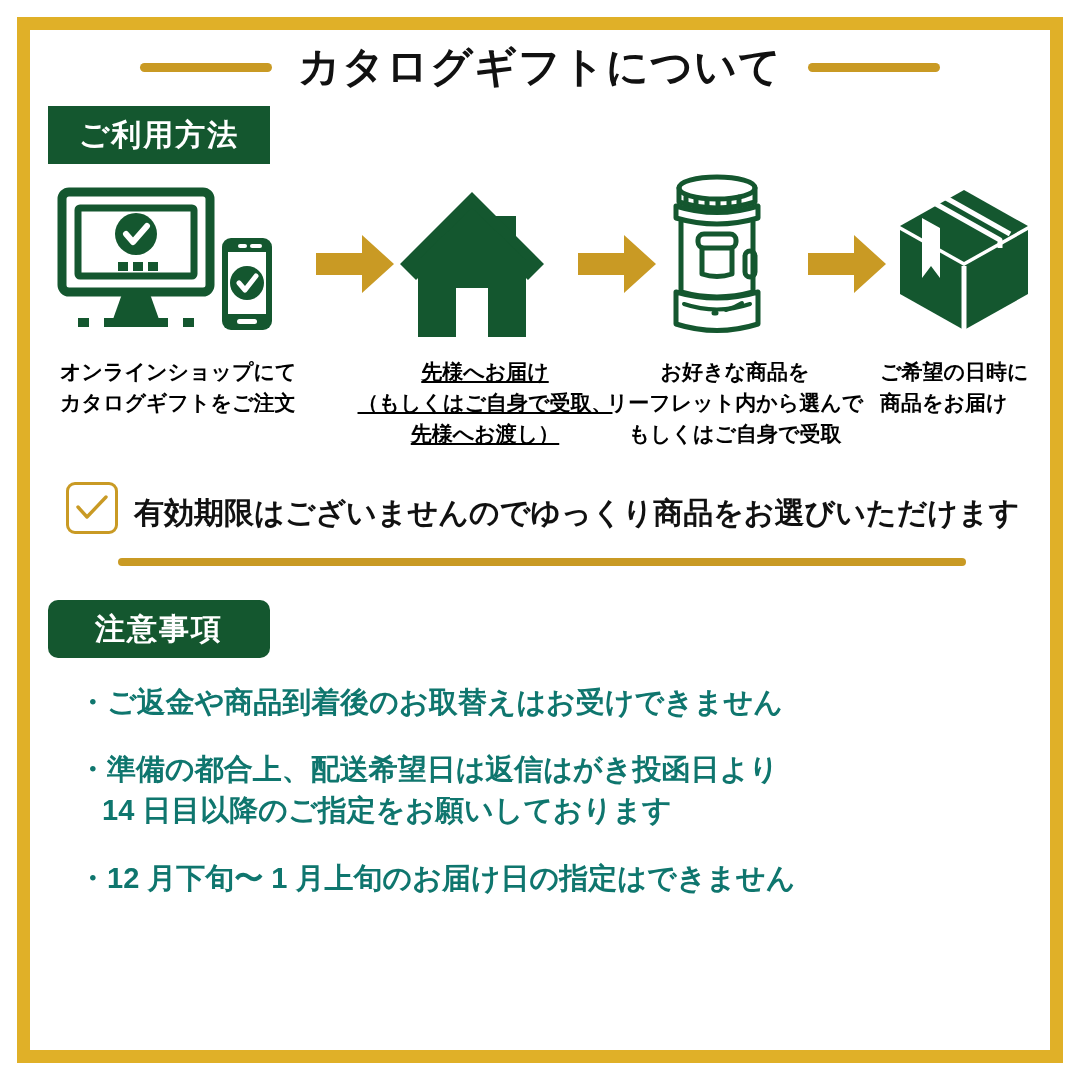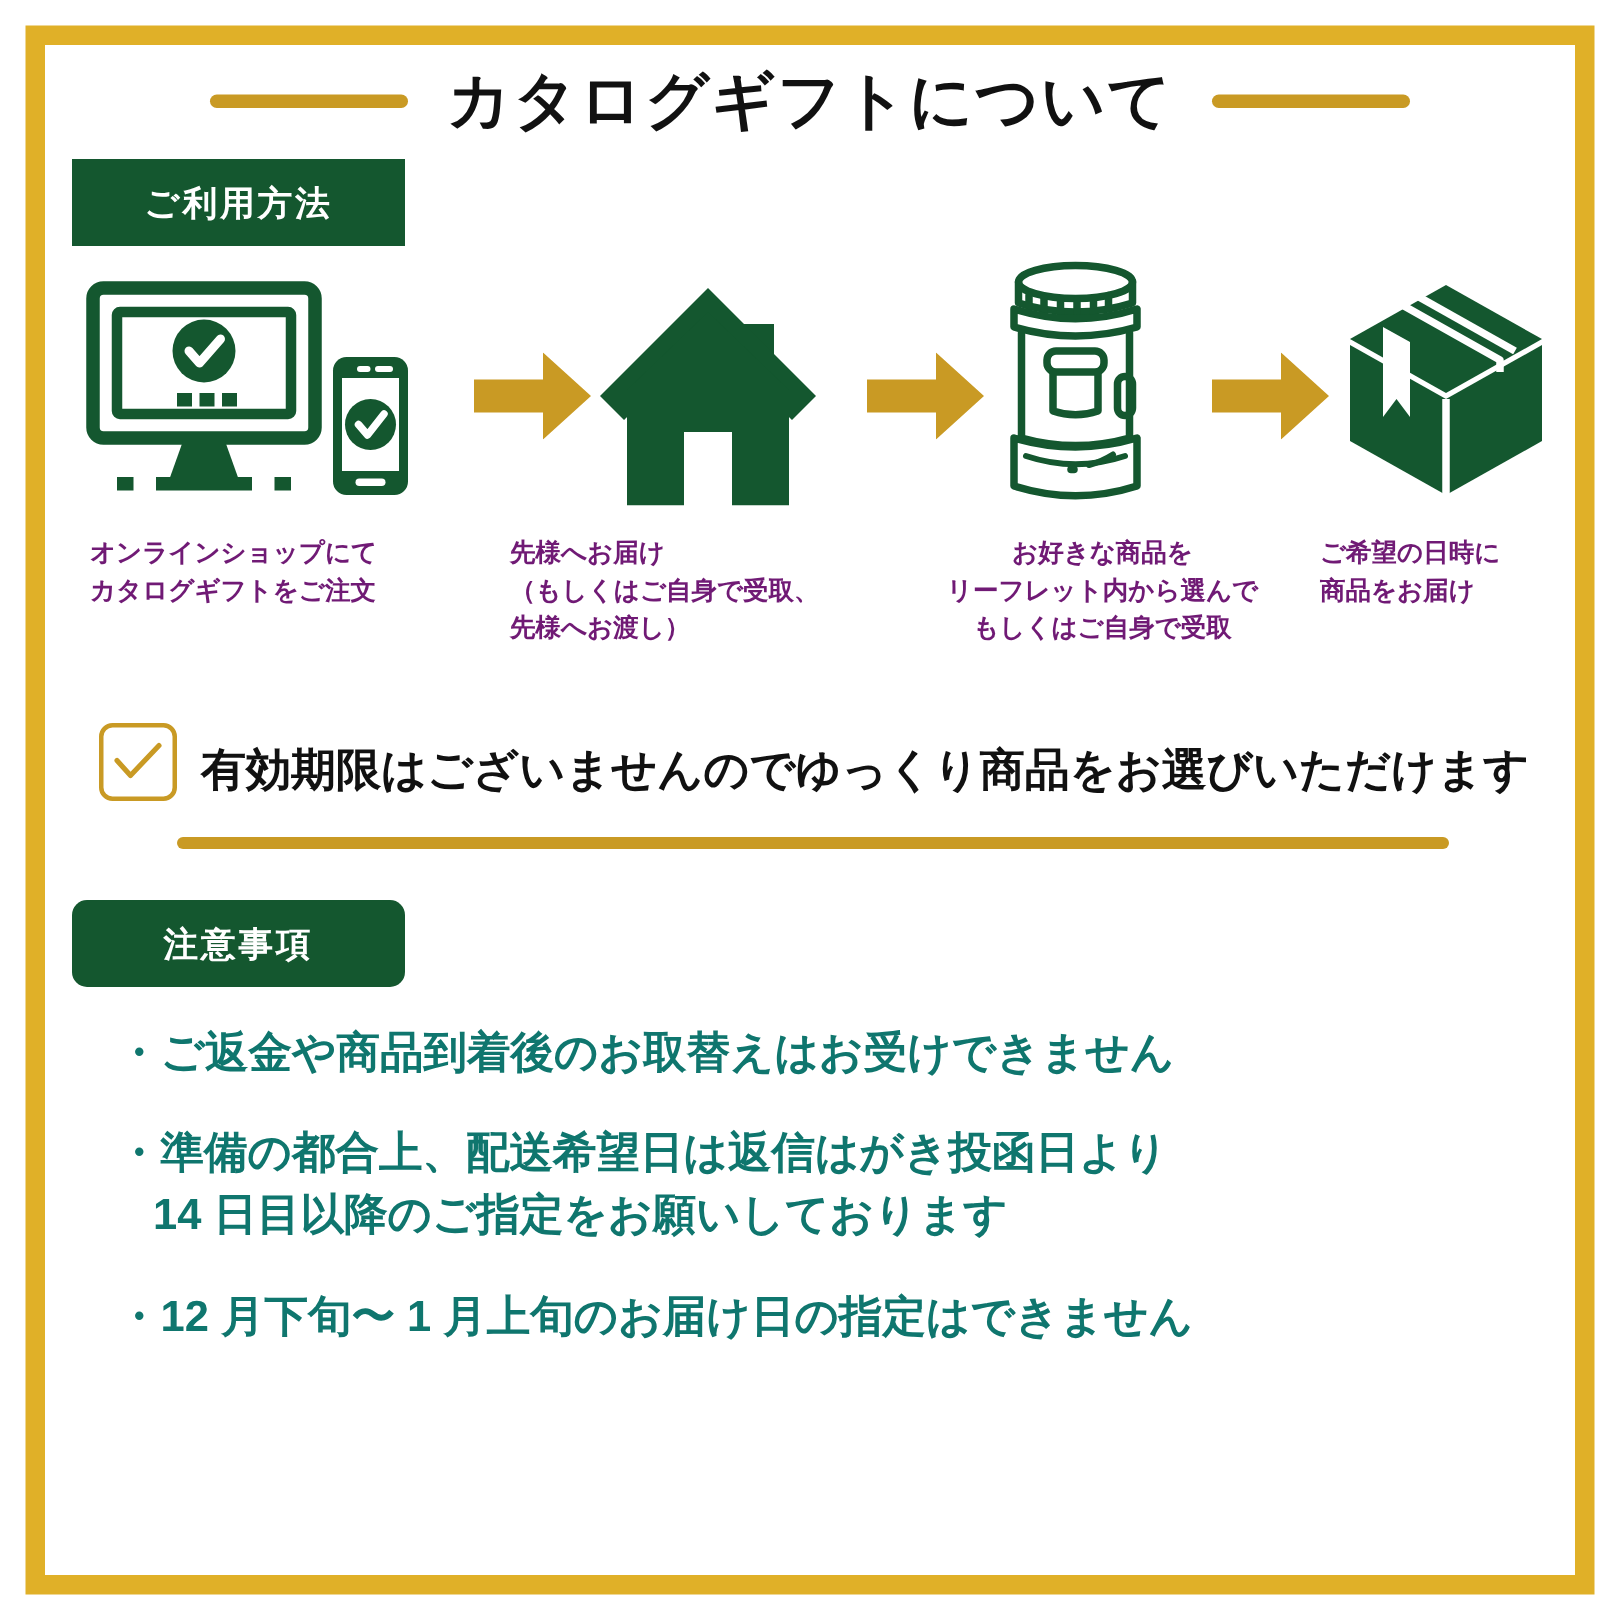--- a/index.html
+++ b/index.html
@@ -60,21 +60,21 @@
     letter-spacing: 1px;
     white-space: nowrap;
     line-height: 1;
   }
 
   
   .tag {
     position: absolute;
     background: #14572F;
     color: #ffffff;
-    font-size: 23px;
+    font-size: 30px;
     font-weight: 700;
     letter-spacing: 2px;
     display: flex;
     align-items: center;
     justify-content: center;
     box-sizing: border-box;
   }
   .tag-usage {
     left: 48px;
     top: 106px;
@@ -111,28 +111,28 @@
   
   .captions {
     position: absolute;
     left: 0;
     top: 356px;
     width: 1080px;
     height: 110px;
   }
   .caption {
     position: absolute;
-    font-size: 17px;
-    font-weight: 700;
-    color: #701a75;
+    font-size: 21px;
+    font-weight: 700;
+    color: #000000;
     line-height: 1.48;
     white-space: nowrap;
   }
   .cap-1 { left: 60px;  top: 0; text-align: left; }
-  .cap-2 { left: 340px; top: 0; width: 290px; text-align: left; }
+  .cap-2 { left: 340px; top: 0; width: 290px; text-align: center; text-decoration: underline; }
   .cap-3 { left: 590px; top: 0; width: 290px; text-align: center; }
   .cap-4 { left: 880px; top: 0; text-align: left; }
 
   
   .validity {
     position: absolute;
     left: 66px;
     top: 482px;
     display: flex;
     align-items: flex-end;

